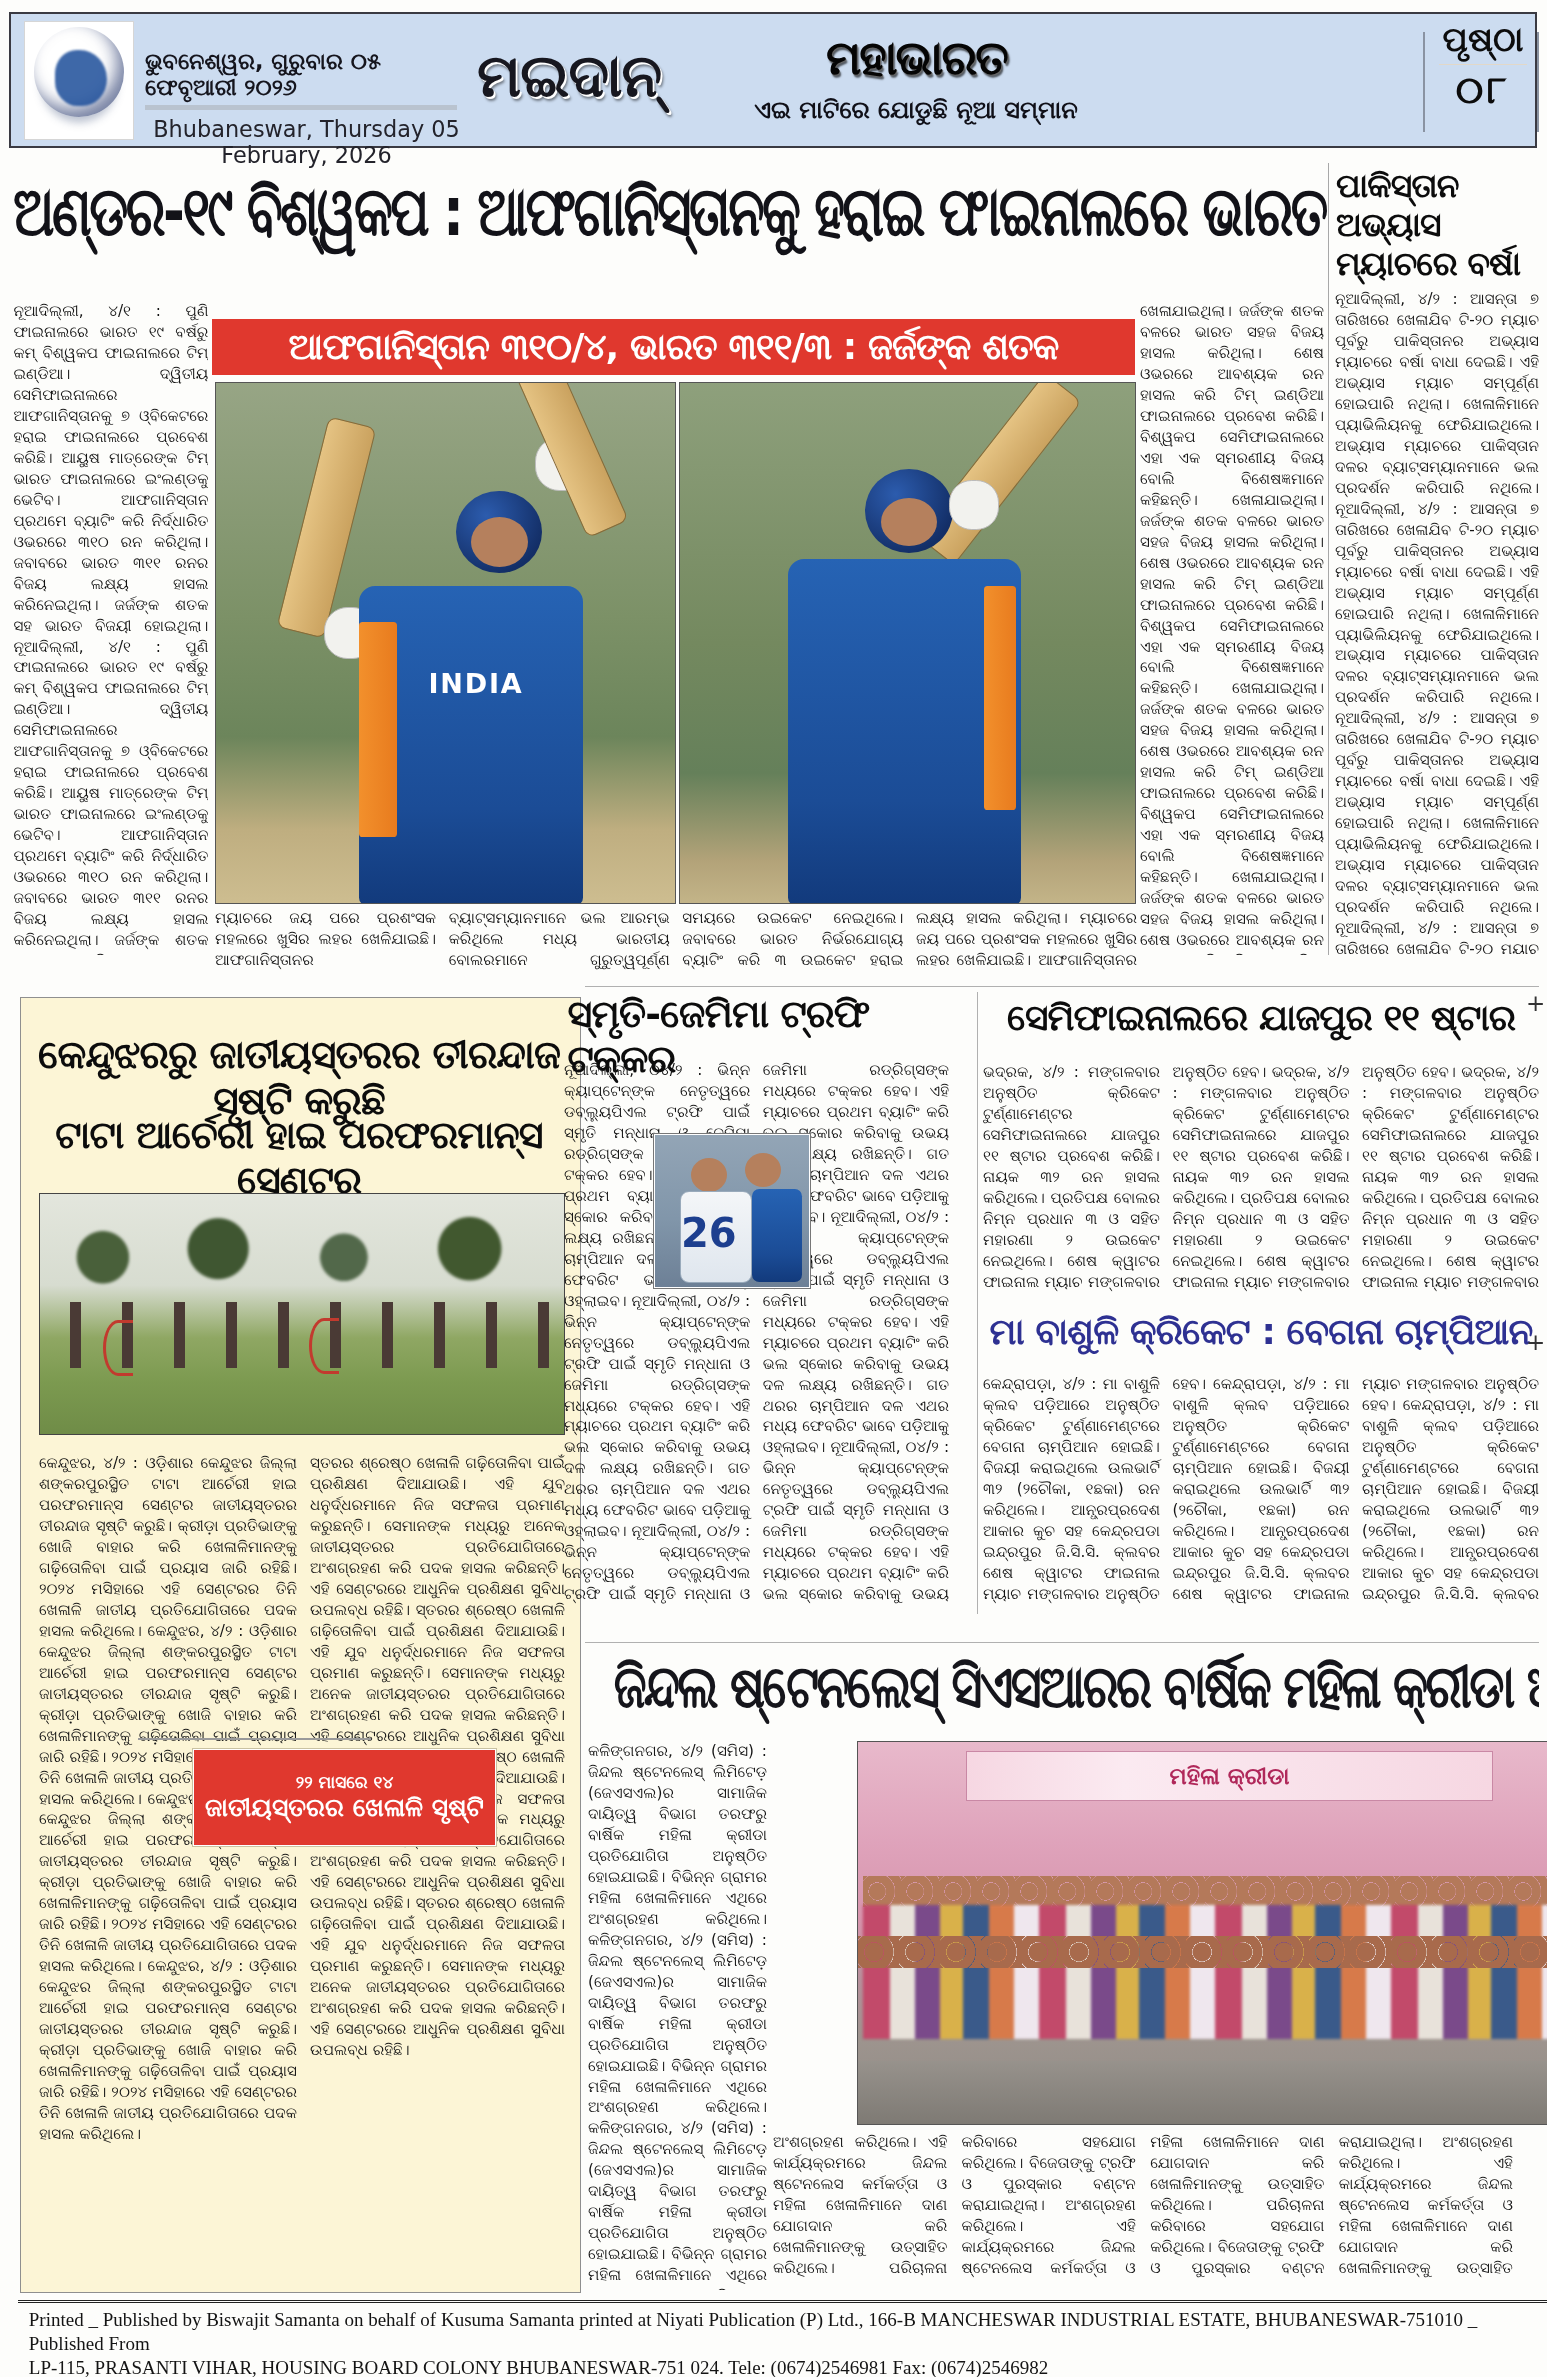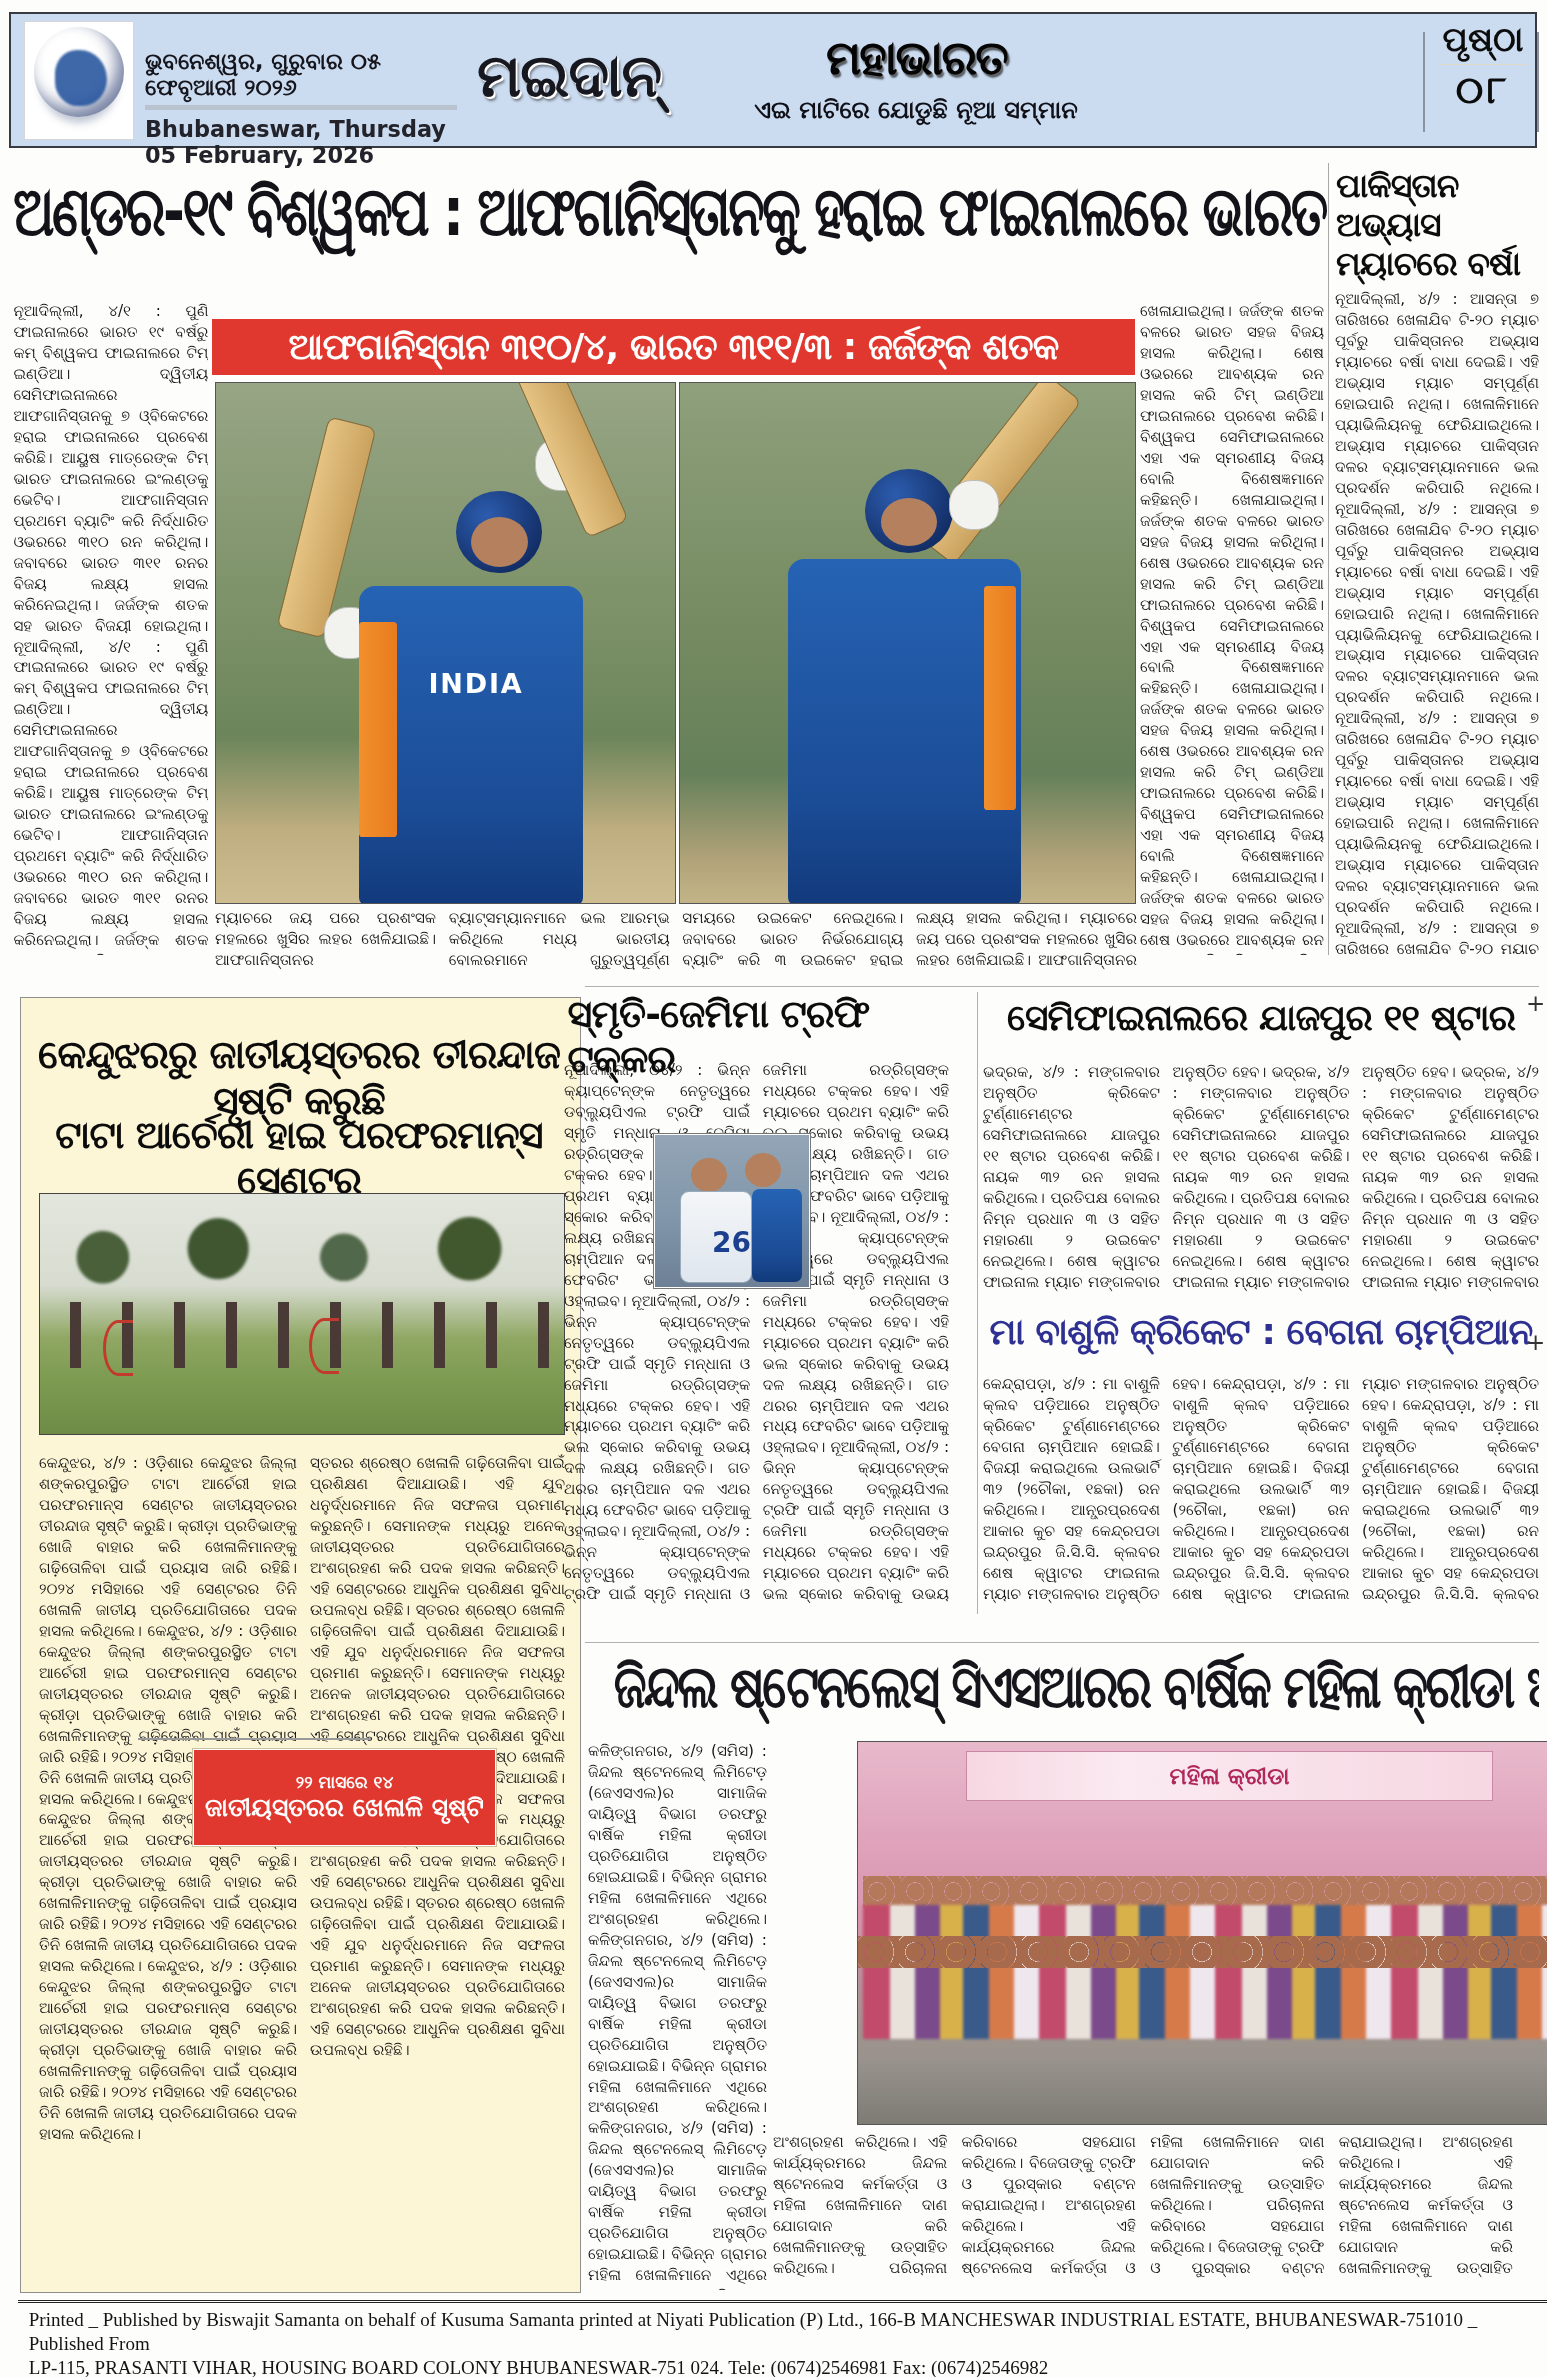--- a/index.html
+++ b/index.html
@@ -14,21 +14,21 @@
   .globe-box{left:12.6px;top:7.2px;width:108px;height:117px;background:#fff;border:0.9px solid #d6d6d6;}
   .globe{left:9px;top:5.4px;width:90px;height:90px;border-radius:50%;
     background:radial-gradient(circle at 35% 30%,#eef7ff 0 18%,#9cc6ef 35%,#3d78c4 62%,#16складка 0),
     radial-gradient(circle at 40% 35%,#e8f4ff 0 15%,#7db4e8 40%,#2d66b4 70%,#123a78 100%);
     box-shadow:inset -7.2px -9px 16px rgba(10,30,90,.55),0 12.6px 9px -7.2px rgba(60,80,120,.35);}
   .globe-land{left:21.5px;top:23px;width:52px;height:56px;border-radius:48% 60% 55% 50%;
     background:#1d4e9a;opacity:.85;filter:blur(0.9px);}
   .hdr-dates{left:134px;top:34px;width:323px;text-align:left;}
   .hdr-date-od{font-size:22.4px;font-weight:bold;color:#15151d;}
   .hdr-date-sep{width:312px;height:5.4px;background:#b9c3cf;margin:5.4px 0 5.4px 0;}
-  .hdr-date-en{font-size:22.4px;font-weight:bold;color:#23232b;}
+  .hdr-date-en{font-size:22.4px;font-weight:normal;color:#23232b;text-align:center;}
   .section-title{left:466px;top:27px;width:233px;font-size:59px;font-weight:bold;color:#17171f;
     text-shadow:1.8px 1.8px 0 #fff,2.7px 3.6px 2.7px rgba(0,0,0,.45);letter-spacing:-0.9px;}
   .brand{left:744px;top:16px;width:323px;text-align:center;font-size:47px;font-weight:bold;color:#050505;
     text-shadow:0.9px 0.9px 0 #666,1.8px 2.7px 1.8px rgba(0,0,0,.6);letter-spacing:-1.8px;}
   .brand-tagline{left:708px;top:82px;width:394px;text-align:center;font-size:24px;font-weight:bold;color:#101018;}
   .page-cell{left:1421px;top:5.4px;width:102px;height:124px;text-align:center;}
   .page-cell .lbl{font-size:34px;font-weight:bold;}
   .page-cell .sep{height:0.9px;background:#e2d8c8;margin:3.6px 7.2px;}
   .page-cell .num{font-size:38px;font-weight:bold;letter-spacing:3.6px;}
   .hdr-vline1{left:1412px;top:18px;width:1.8px;height:100px;background:#8a93a2;}
@@ -88,21 +88,21 @@
   .y-redbox-rule{left:117px;top:740px;width:233px;height:1.8px;background:#9a9a9a;z-index:5;}
 
   
   .smriti-block{left:564px;top:992px;width:385px;height:622px;}
   .sm-headline{font-size:38px;font-weight:bold;letter-spacing:-0.9px;padding-left:3.6px;}
   .sm-body{position:absolute;left:0;top:68px;width:385px;height:552px;column-count:2;column-gap:12.6px;}
   .sm-photo{position:absolute;left:90px;top:142px;width:154px;height:152px;border:1.8px solid #fff;
     outline:0.9px solid #777;background:linear-gradient(180deg,#93a5b6 0%,#8196aa 55%,#6d8096 100%);z-index:4;}
   .sm-jersey{position:absolute;left:25px;top:56px;width:70px;height:90px;border-radius:9px;
     background:linear-gradient(180deg,#f4f6f8,#dfe6ee);border:0.9px solid #9ab;}
-  .sm-num{font-size:28px;font-weight:bold;color:#1d3f8f;text-align:right;margin-top:34px;}
+  .sm-num{font-size:40px;font-weight:bold;color:#1d3f8f;text-align:left;margin-top:18px;}
   .midrule{left:977px;top:992px;width:0.9px;height:622px;background:#b0b0b0;}
 
   .jajpur-block{left:983px;top:997px;width:556px;height:307px;}
   .jp-headline{text-align:center;font-size:36px;font-weight:bold;letter-spacing:-0.9px;}
   .jp-body{position:absolute;left:0;top:65px;width:556px;height:235px;column-count:3;column-gap:12.6px;}
 
   .bashuli-block{left:983px;top:1311px;width:556px;height:303px;}
   .bs-headline{text-align:center;font-size:36px;font-weight:bold;color:#2e3192;letter-spacing:-0.9px;}
   .bs-body{position:absolute;left:0;top:63px;width:556px;height:235px;column-count:3;column-gap:12.6px;}
 

